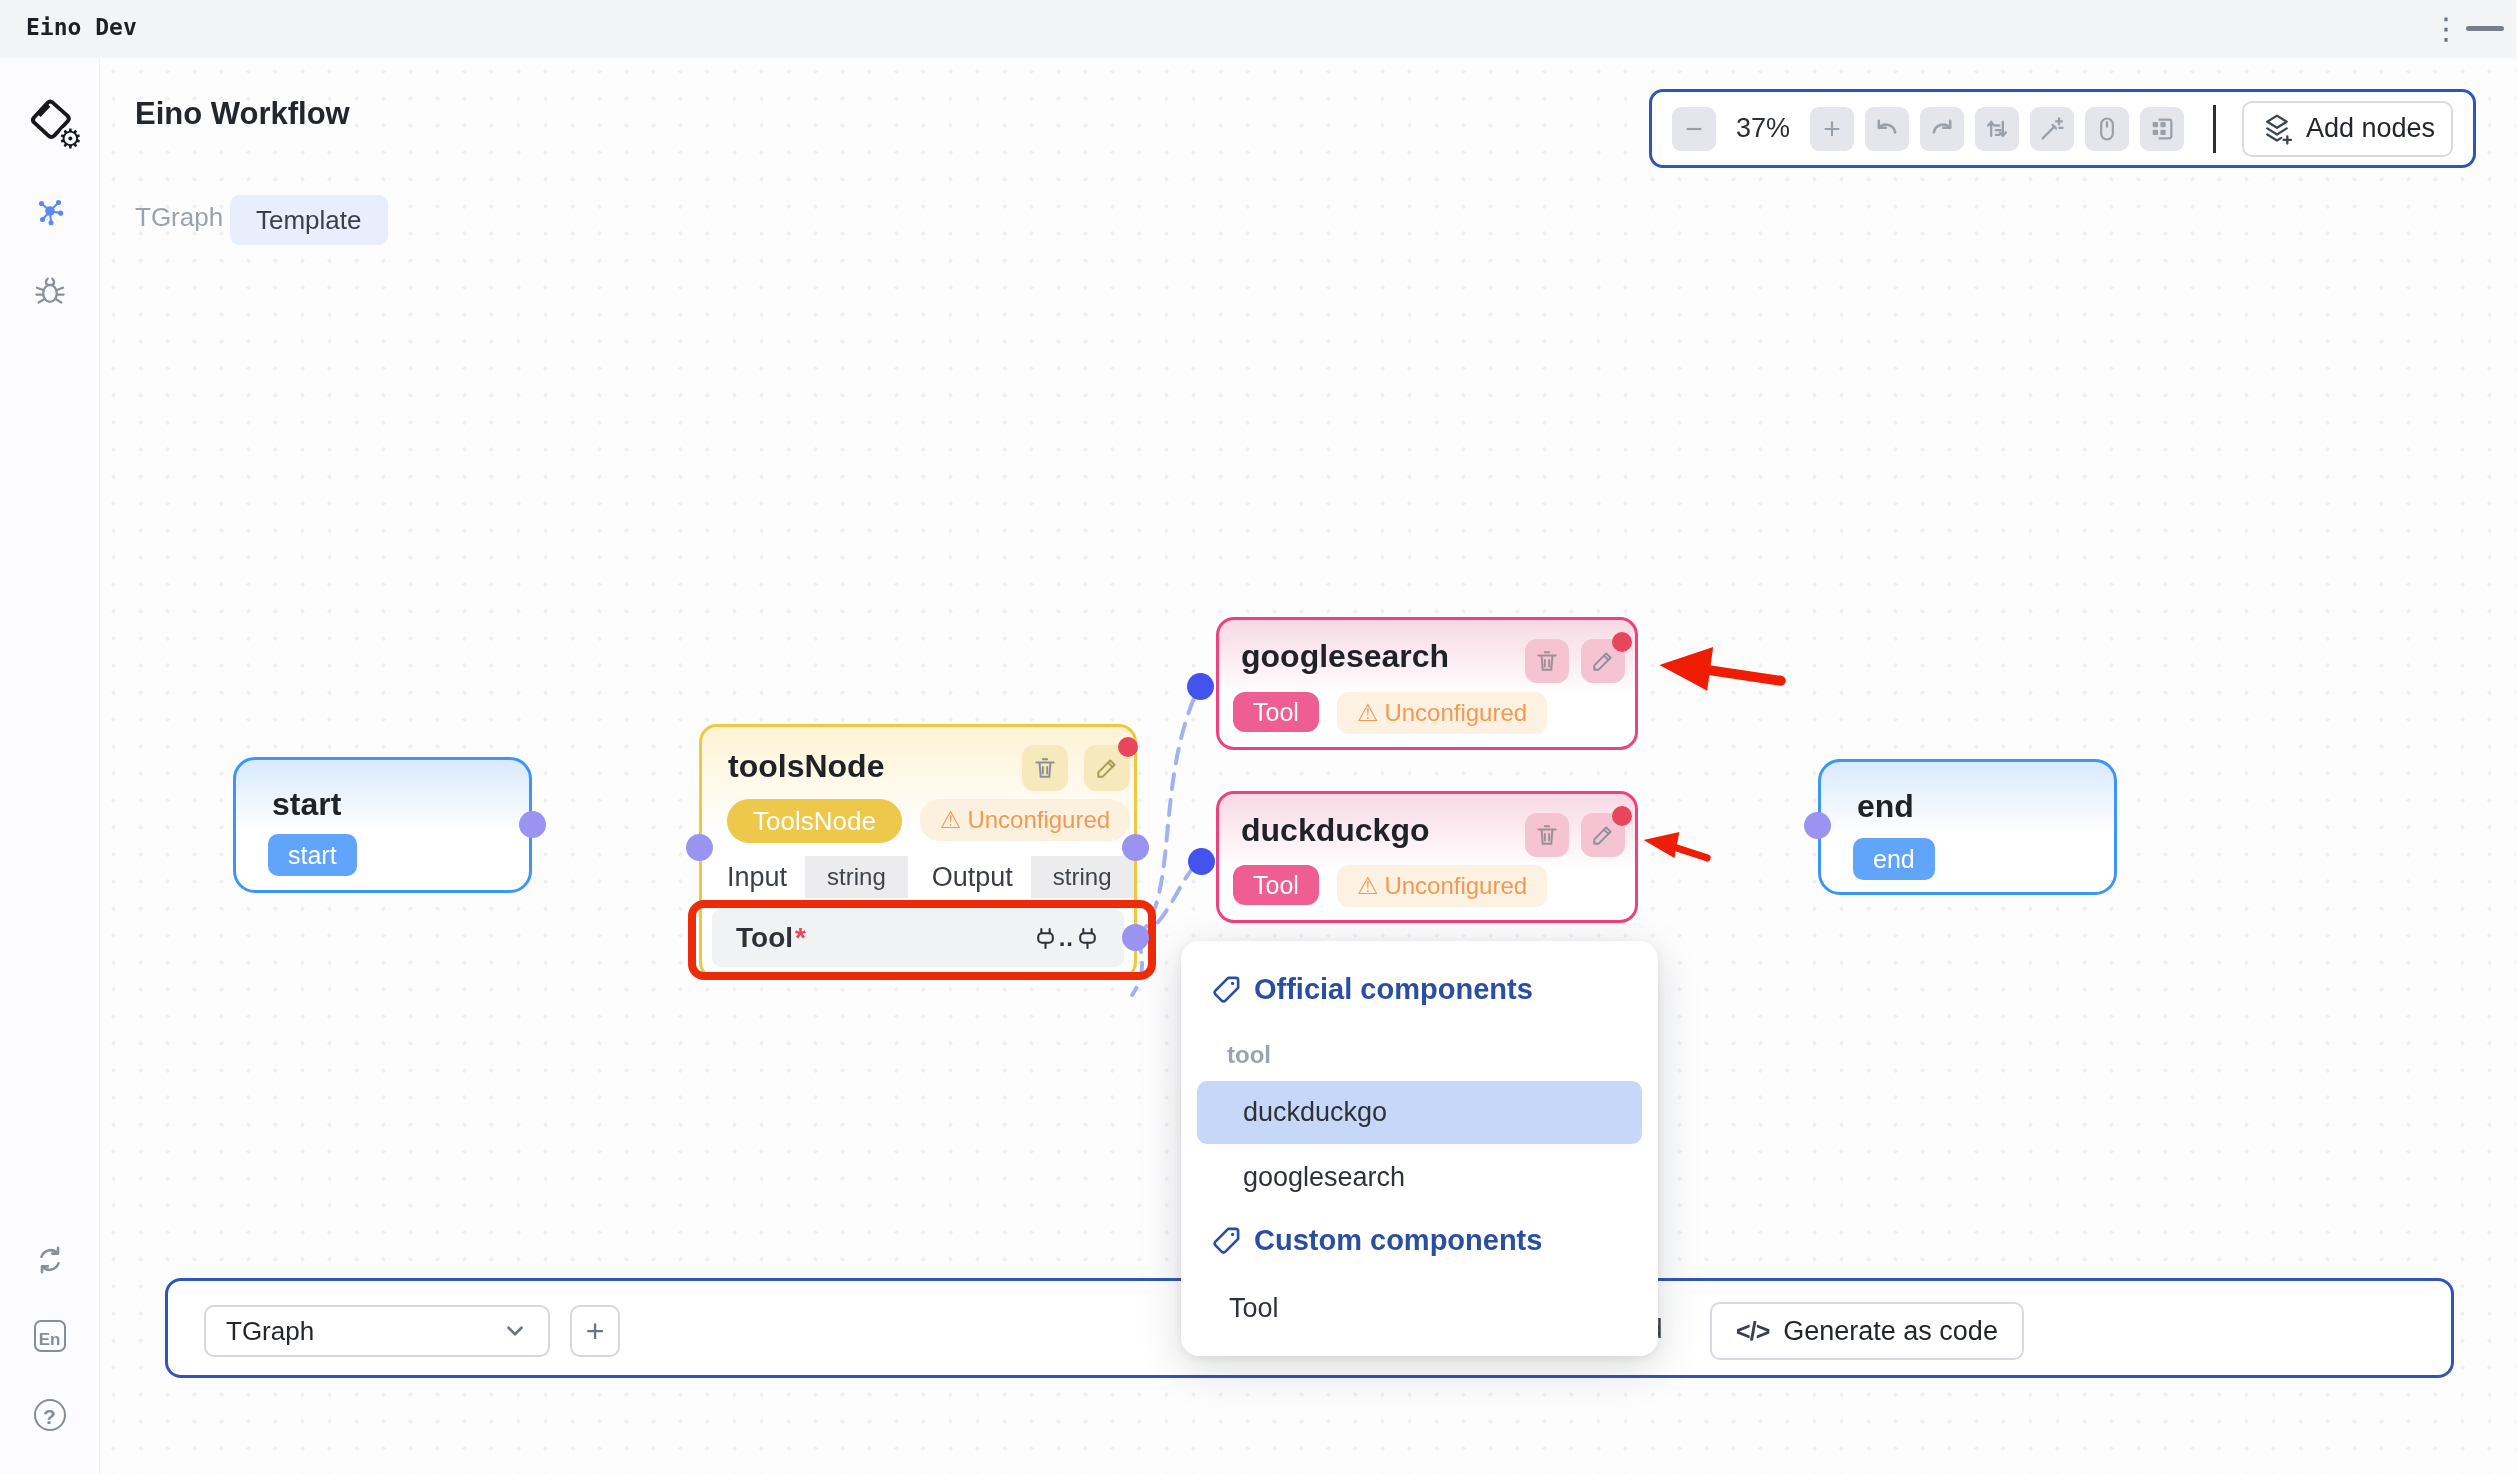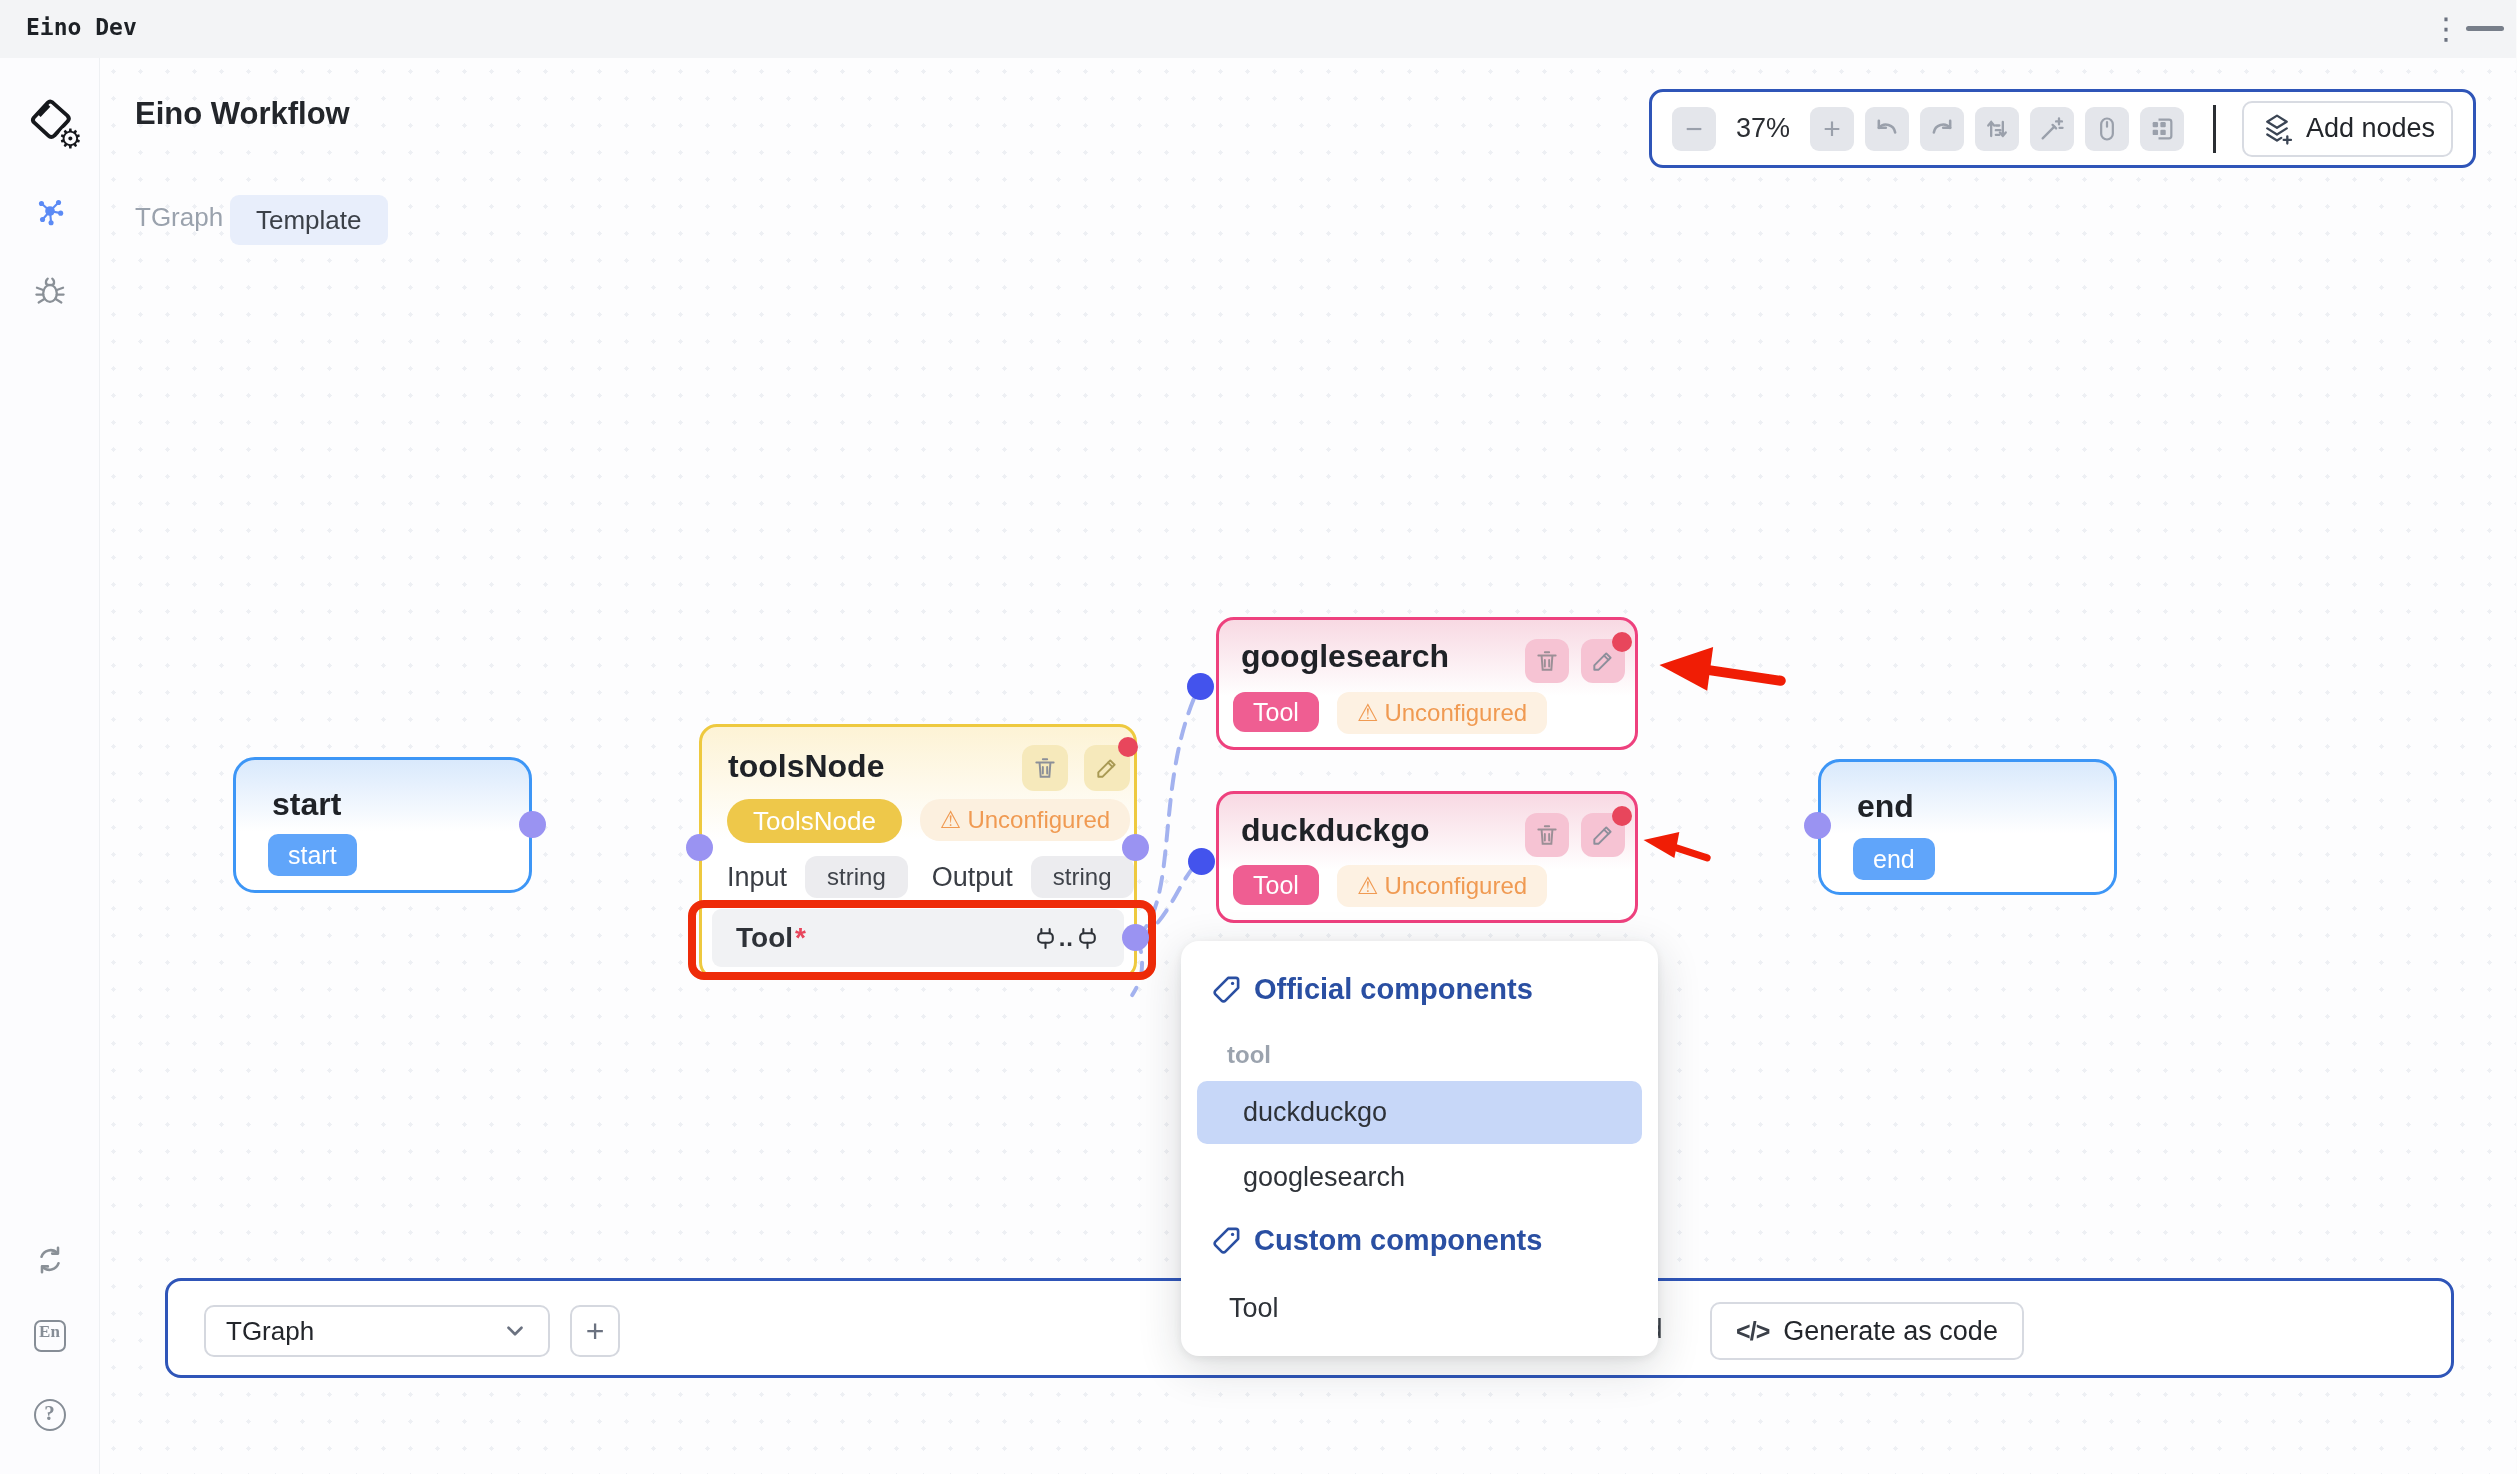--- a/index.html
+++ b/index.html
@@ -55,21 +55,21 @@
   .badge.gold { background:#eec84a; color:#fff; height:44px; padding:0 26px; border-radius:22px; font-size:26px; }
   .badge.pinksolid { background:#ef5e92; color:#fff; height:40px; padding:0 20px; border-radius:12px; }
   .badge.warn { background:#fcf0df; color:#f09a52; height:42px; padding:0 20px; border-radius:20px; font-size:24px; gap:6px; }
   .badge.warn.sq { border-radius:12px; background:#fdf1e2; }
   .icon-btn { position:absolute; width:46px; height:46px; border-radius:12px; display:flex; align-items:center; justify-content:center; cursor:pointer; }
   .icon-btn svg { width:26px; height:26px; }
   .icon-btn.goldbg { background:#f6e9bb; }
   .icon-btn.pinkbg { background:#f6c3d3; width:44px; height:44px; }
   .red-dot { position:absolute; width:20px; height:20px; border-radius:50%; background:#e8465c; z-index:3; }
   .io-label { font-size:27px; color:#3a3e45; }
-  .type-pill { background:#ececef; border-radius:12px; font-size:24px; color:#3f434a; height:42px; display:inline-flex; align-items:center; padding:0 22px; }
+  .type-pill { background:#ececef; border-radius:0; font-size:24px; color:#3f434a; height:42px; display:inline-flex; align-items:center; padding:0 22px; }
   .tool-row { position:absolute; left:10px; right:10px; bottom:10px; height:58px; background:#f1f2f4; border-radius:9px; display:flex; align-items:center; padding:0 24px; cursor:pointer; }
   .tool-row-label { font-size:28px; font-weight:bold; color:#2e3238; }
   .req-star { color:#e8465c; font-size:28px; font-weight:bold; margin-left:2px; }
   .plug-group { margin-left:auto; display:flex; align-items:center; gap:1px; color:#2e3238; }
   .plug-group svg { width:25px; height:25px; }
   .plug-dots { font-size:24px; font-weight:bold; letter-spacing:1px; line-height:10px; }
 
   
   .port { position:absolute; width:27px; height:27px; border-radius:50%; z-index:14; cursor:crosshair; }
   .port.purple { background:#9a93f2; }
@@ -91,21 +91,21 @@
 
   
   .bottombar { position:absolute; left:165px; top:1278px; width:2289px; height:100px; background:#fff; border:3.5px solid #2f55b8; border-radius:16px; z-index:9; }
   .graph-select { position:absolute; left:36px; top:24px; width:346px; height:52px; border:2px solid #d5d8df; border-radius:10px; background:#fff; display:flex; align-items:center; padding:0 20px; font-size:26px; color:#23262b; cursor:pointer; }
   .graph-select svg { width:26px; height:26px; margin-left:auto; }
   .plus-btn { position:absolute; left:402px; top:24px; width:50px; height:52px; border:2px solid #d5d8df; border-radius:10px; background:#fff; display:flex; align-items:center; justify-content:center; font-size:32px; color:#6b7280; cursor:pointer; }
   .partial-text { position:absolute; left:1479px; top:32px; font-size:28px; color:#3e434b; }
   .bar-btn { position:absolute; top:21px; height:58px; border:2px solid #d7dae1; border-radius:10px; background:#fff; display:flex; align-items:center; justify-content:center; gap:14px; font-size:27px; color:#23262b; cursor:pointer; }
   .bar-btn svg { width:28px; height:28px; }
   .code-glyph { font-size:25px; font-weight:bold; color:#3b4049; letter-spacing:-1px; }
-  .flexcen { display:flex; align-items:flex-start; justify-content:center;font-family:Liberation Serif, serif; }
+  .flexcen { display:flex; align-items:flex-end; justify-content:center; }
 </style>
 </head>
 <body>
 
 <div class="app">
 
   <div class="titlebar">
     <div class="app-title">Eino Dev</div>
     <div class="kebab">⋮</div>
     <div class="min-bar"></div>

